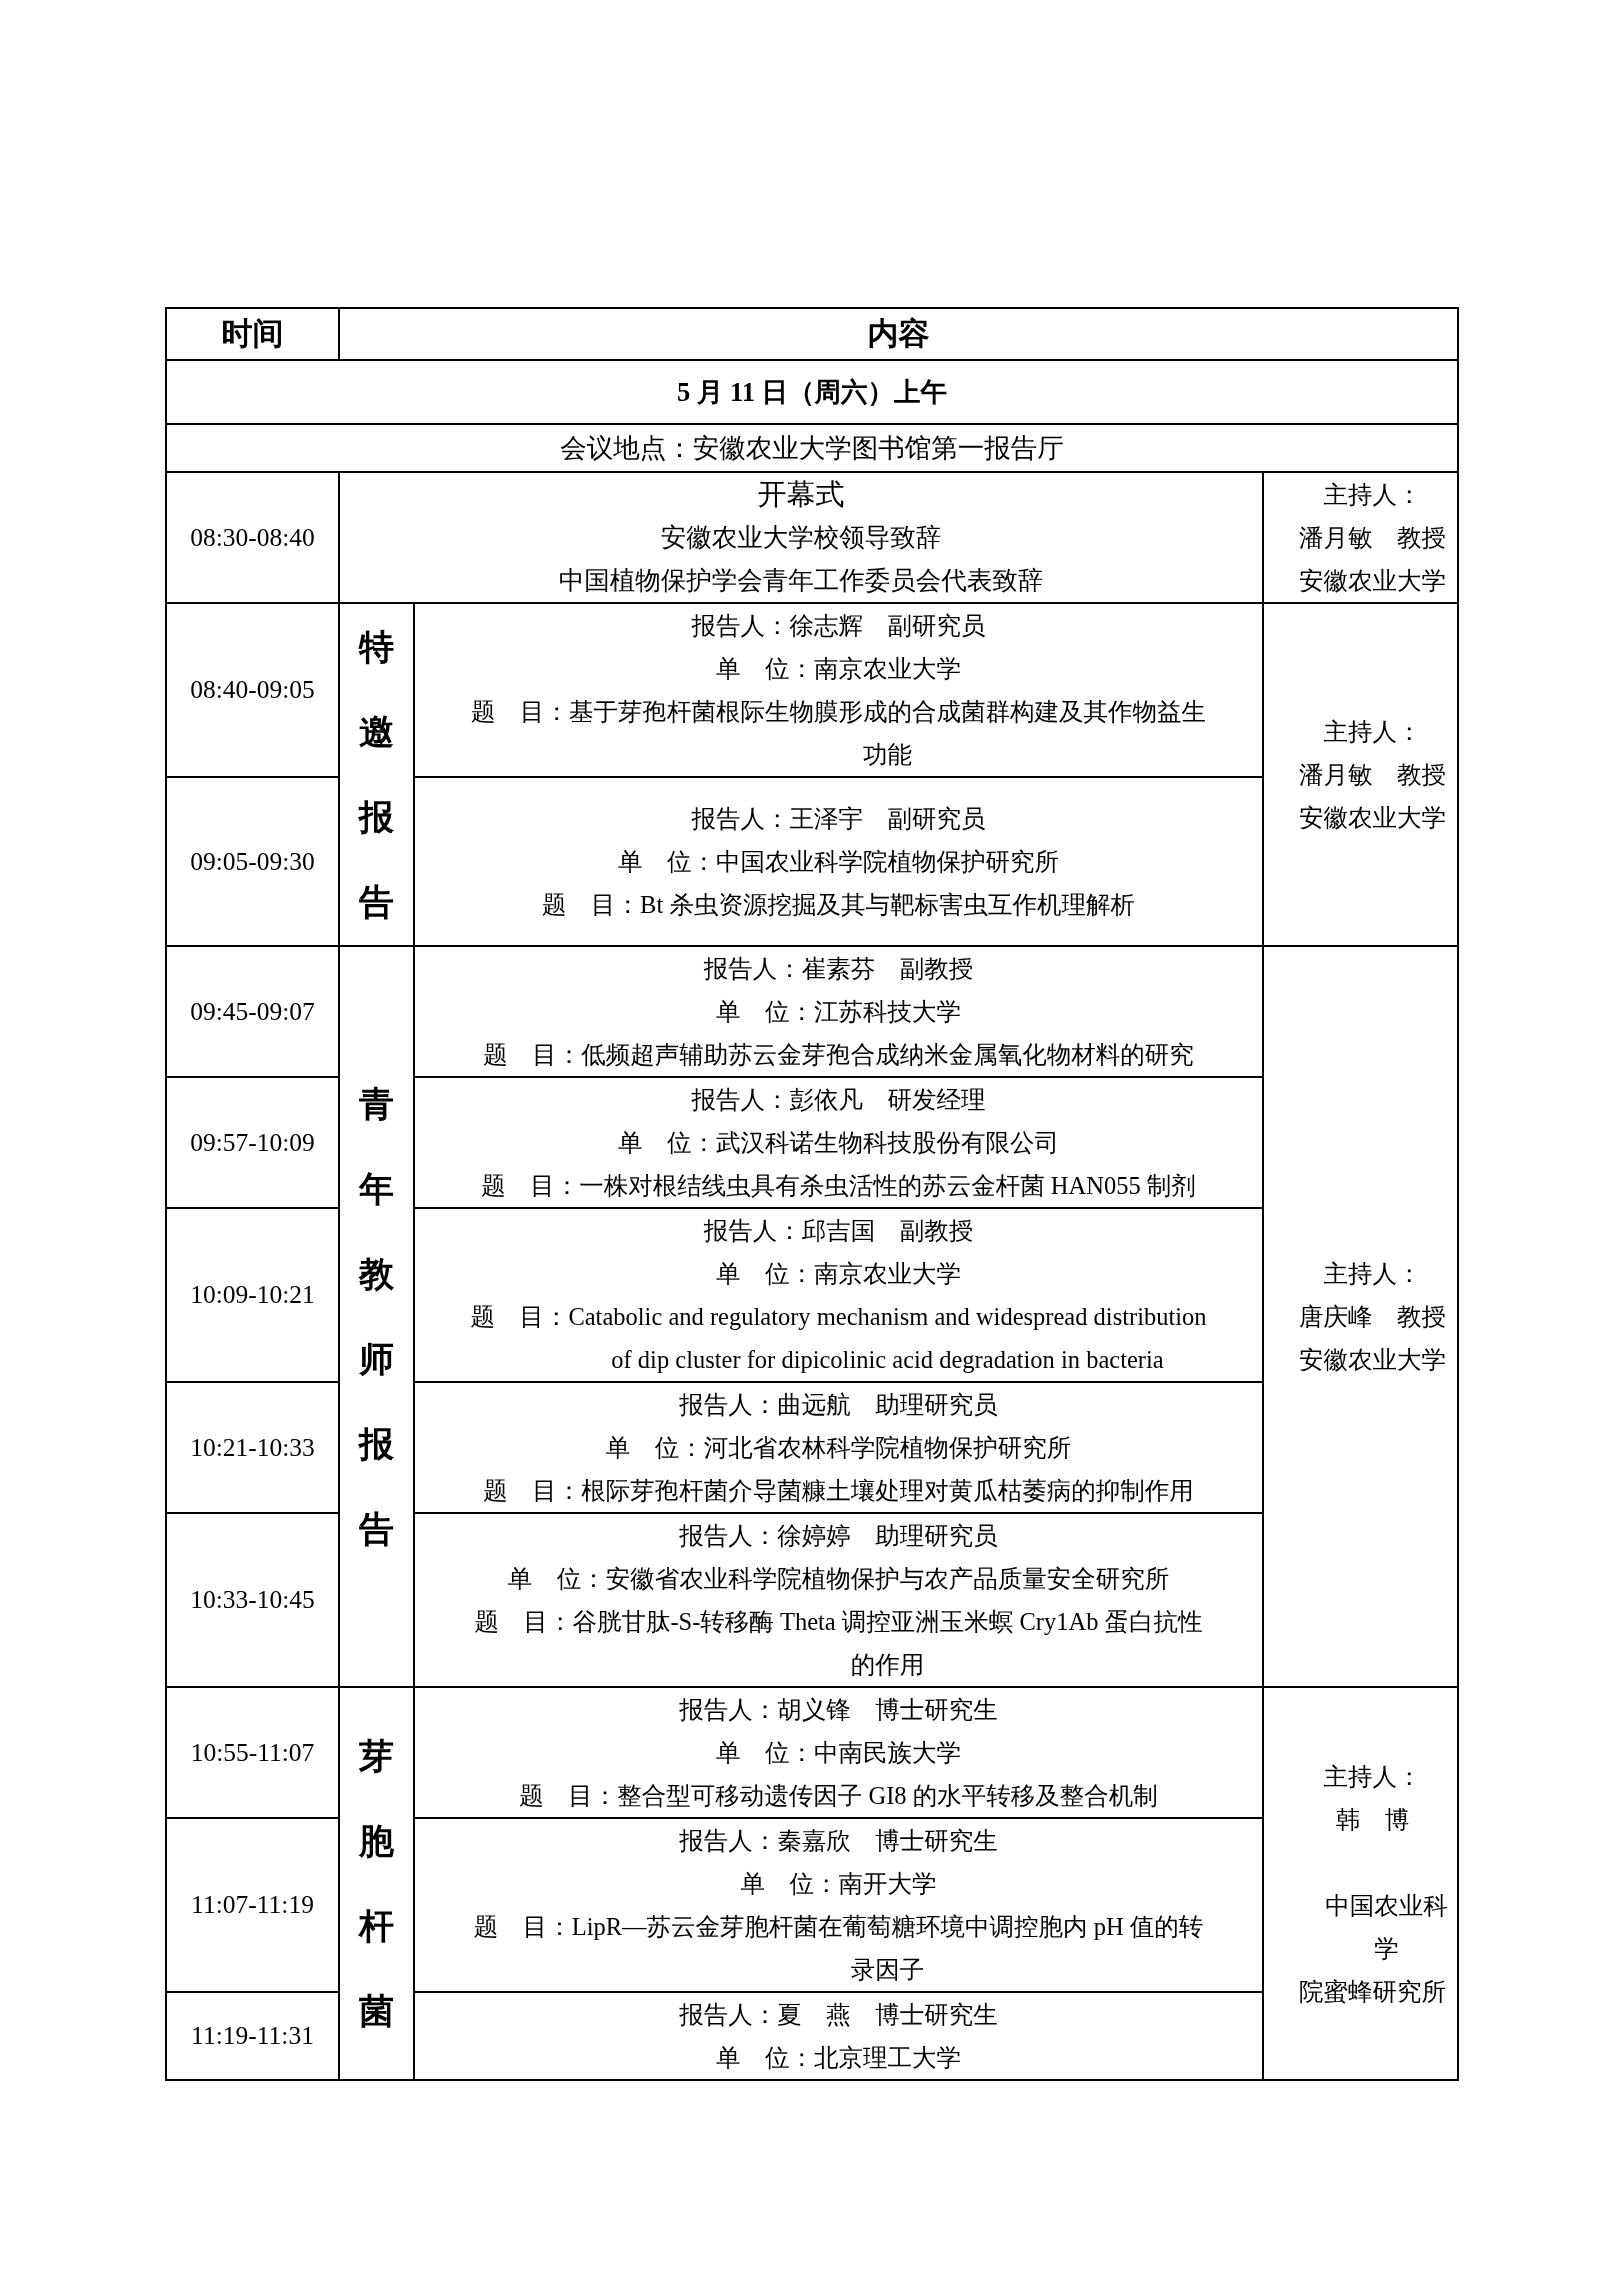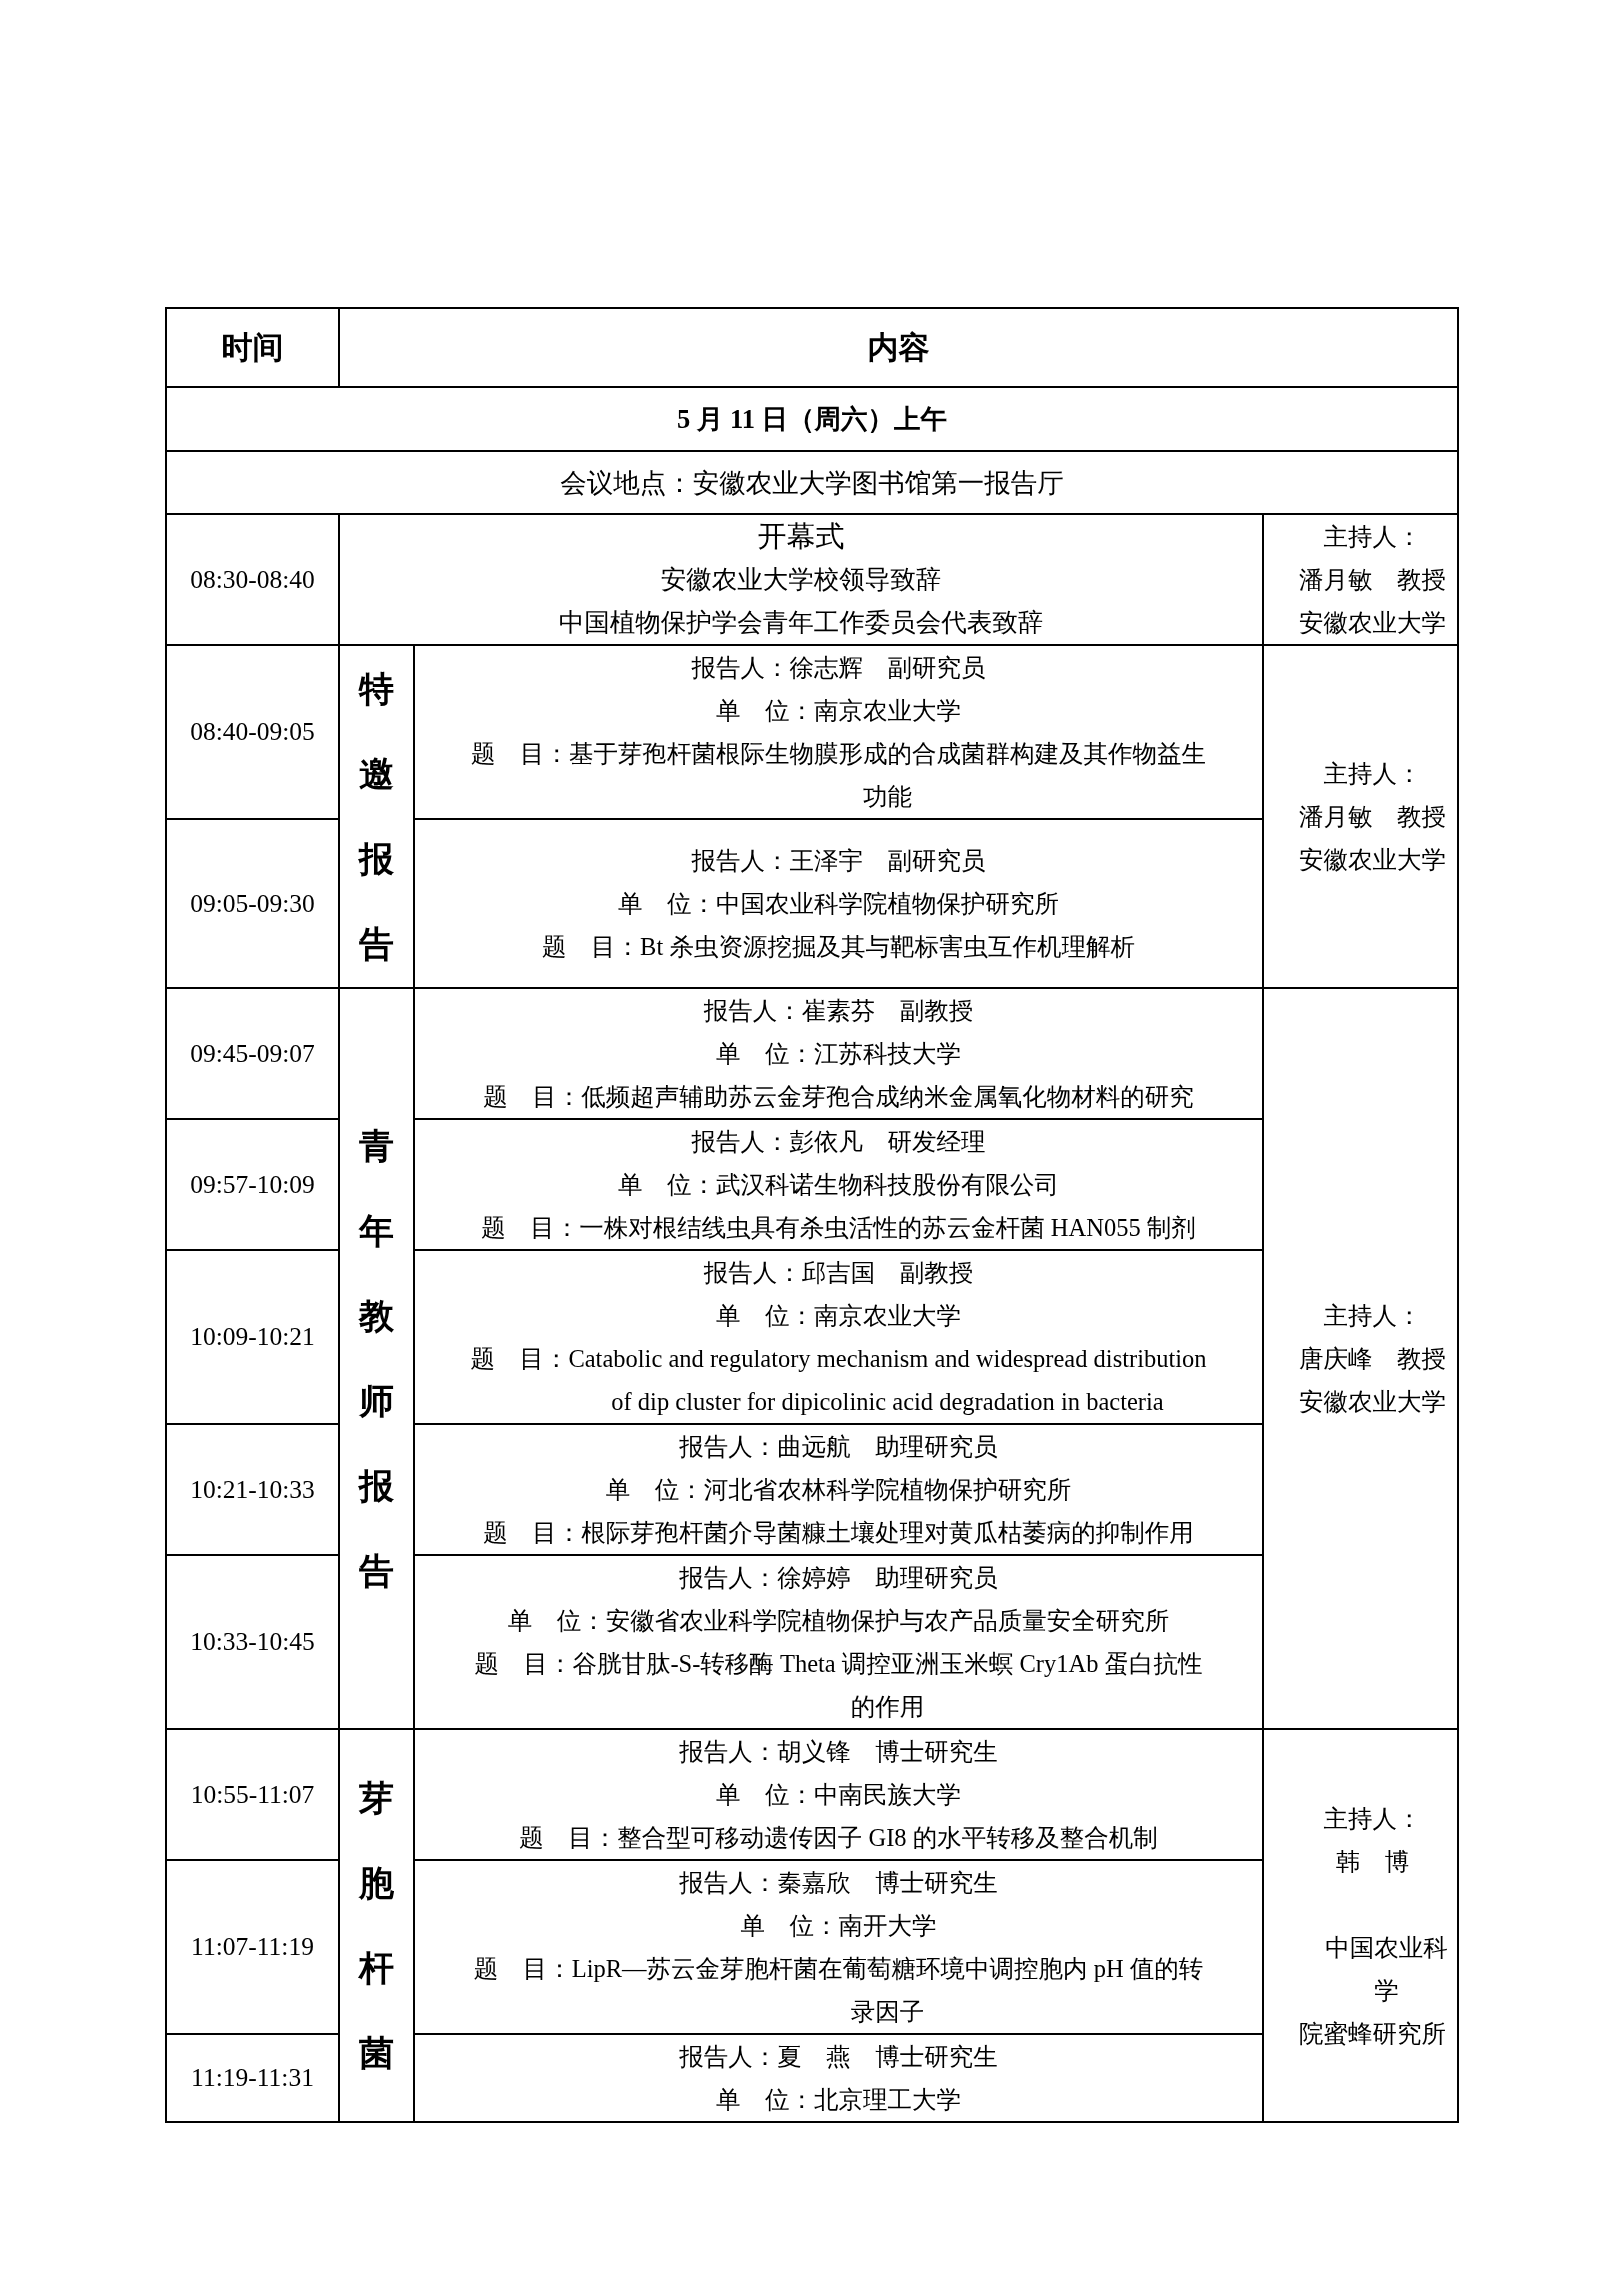--- a/index.html
+++ b/index.html
@@ -84,30 +84,30 @@
 
   <table class="sched">
     <colgroup>
       <col style="width:173px">
         <col style="width:75px">
         <col style="width:849px">
         <col style="width:195px">
     </colgroup>
 
     <tbody>
-        <tr style="height:79px">
+        <tr style="height:52px">
       <td class="hcell">时间</td>
       <td class="hcell" colspan="3">内容</td>
     </tr>
 
     <tr style="height:64px">
       <td class="banner bold" colspan="4">5 月 11 日（周六）上午</td>
     </tr>
 
-    <tr style="height:63px" class="tb">
+    <tr style="height:48px" class="tb">
       <td class="banner" colspan="4">会议地点：安徽农业大学图书馆第一报告厅</td>
     </tr>
 
     <tr style="height:130px" class="tb">
       <td class="tcell">08:30-08:40</td>
       <td class="open" colspan="2">
         <div class="oline b">开幕式</div>
         <div class="oline">安徽农业大学校领导致辞</div>
         <div class="oline">中国植物保护学会青年工作委员会代表致辞</div>
       </td>

